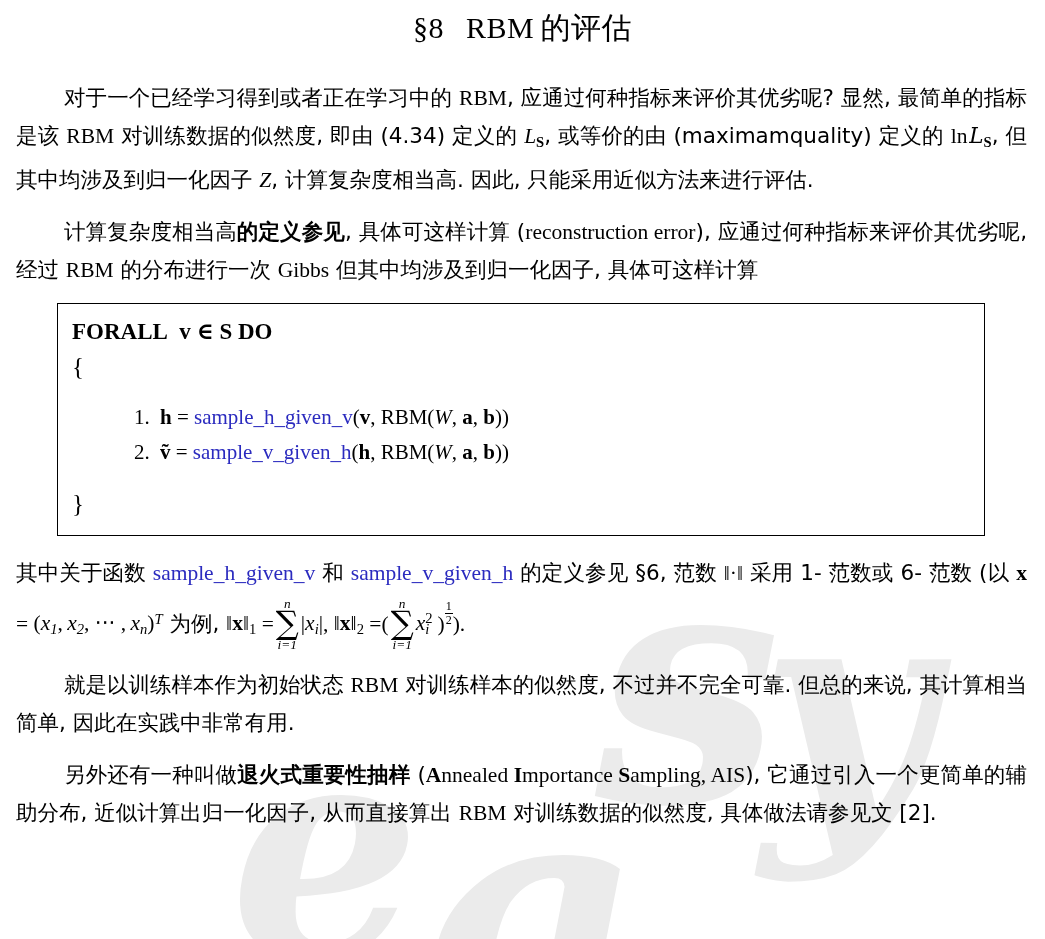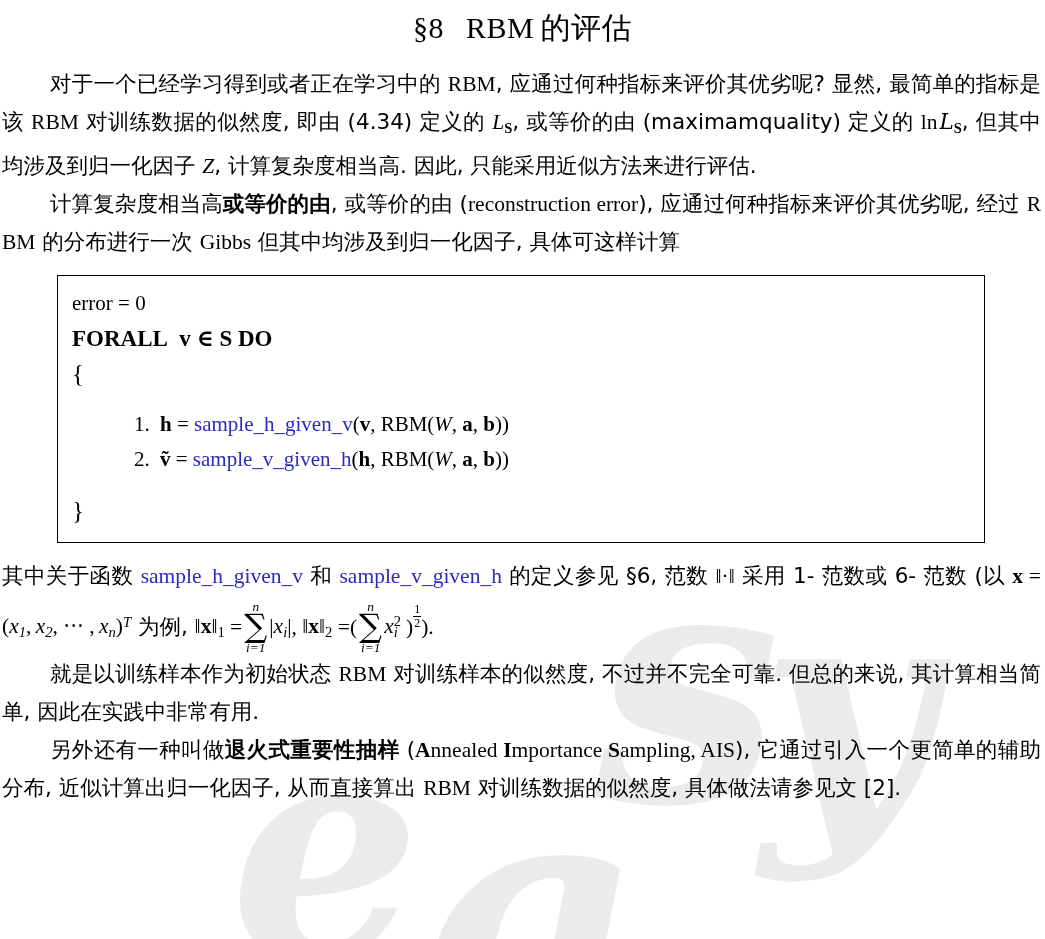--- a/index.html
+++ b/index.html
@@ -55,21 +55,21 @@
     letter-spacing: 0.5px;
   }
   .doc-title .sec { font-family: "Liberation Serif", serif; }
   .doc-title .gap { display: inline-block; width: 22px; }
   .cjk { font-family: "DejaVu Sans", "Liberation Sans", sans-serif; }
 
   
   .para {
     font-size: 21.5px;
     line-height: 38px;
-    margin: 0;
+    margin: 14px;
     padding: 0 4px 0 2px;
     text-align: justify;
     text-justify: inter-character;
     word-break: break-all;
   }
   .para.indent { text-indent: 48px; }
 
   .mi { font-style: italic; font-family: "Liberation Serif", serif; }
   .mu { font-family: "Liberation Serif", serif; }
   .bd { font-weight: 700; }
@@ -140,29 +140,24 @@
 
   <h1 class="doc-title">
     <span class="sec">§8</span><span class="gap"></span><span class="sec">RBM</span> <span class="cjk">的评估</span>
   </h1>
 
   <p class="para indent">
     <span class="cjk">对于一个已经学习得到或者正在学习中的 </span><span class="mu">RBM</span><span class="cjk">, 应通过何种指标来评价其优劣呢? 显然, 最简单的指标是该 </span><span class="mu">RBM</span><span class="cjk"> 对训练数据的似然度, 即由 (4.34) 定义的 </span><span class="mi">L</span><sub class="mu bd">S</sub><span class="cjk">, 或等价的由 (maximamquality) 定义的 </span><span class="mu">ln</span> <span class="cal">L</span><sub class="mu bd">S</sub><span class="cjk">, 但其中均涉及到归一化因子 </span><span class="mi">Z</span><span class="cjk">, 计算复杂度相当高. 因此, 只能采用近似方法来进行评估.</span>
   </p>
 
   <p class="para indent">
-    <span class="cjk">计算复杂度相当高</span><span class="cjk bd">或等价的由</span><span class="cjk">, 或等价的由 (</span><span class="mu">reconstruction error</span><span class="cjk">), 应通过何种指标来评价其优劣呢, 经过 </span><span class="mu">RBM</span><span class="cjk"> 的分布进行一次 </span><span class="mu">Gibbs</span><span class="cjk"> 但其中均涉及到归一化因子, 具体可这样计算</span>
+    <span class="cjk">计算复杂度相当高</span><span class="cjk bd">的定义参见</span><span class="cjk">, 具体可这样计算 (</span><span class="mu">reconstruction error</span><span class="cjk">), 应通过何种指标来评价其优劣呢, 经过 </span><span class="mu">RBM</span><span class="cjk"> 的分布进行一次 </span><span class="mu">Gibbs</span><span class="cjk"> 但其中均涉及到归一化因子, 具体可这样计算</span>
   </p>
 
   <div class="algo-box">
-    <div class="algo-line">
-      <span class="mu">error</span>
-      <span class="mu">=</span>
-      <span class="mu">0</span>
-    </div>
     <div class="algo-line big">
       <span>FORALL</span>&nbsp;
       <span>v</span>
       <span>∈</span>
       <span>S</span>
       <span>DO</span>
     </div>
     <div class="algo-line" style="font-size:25px;">{</div>
 
     <ol class="algo-steps">

